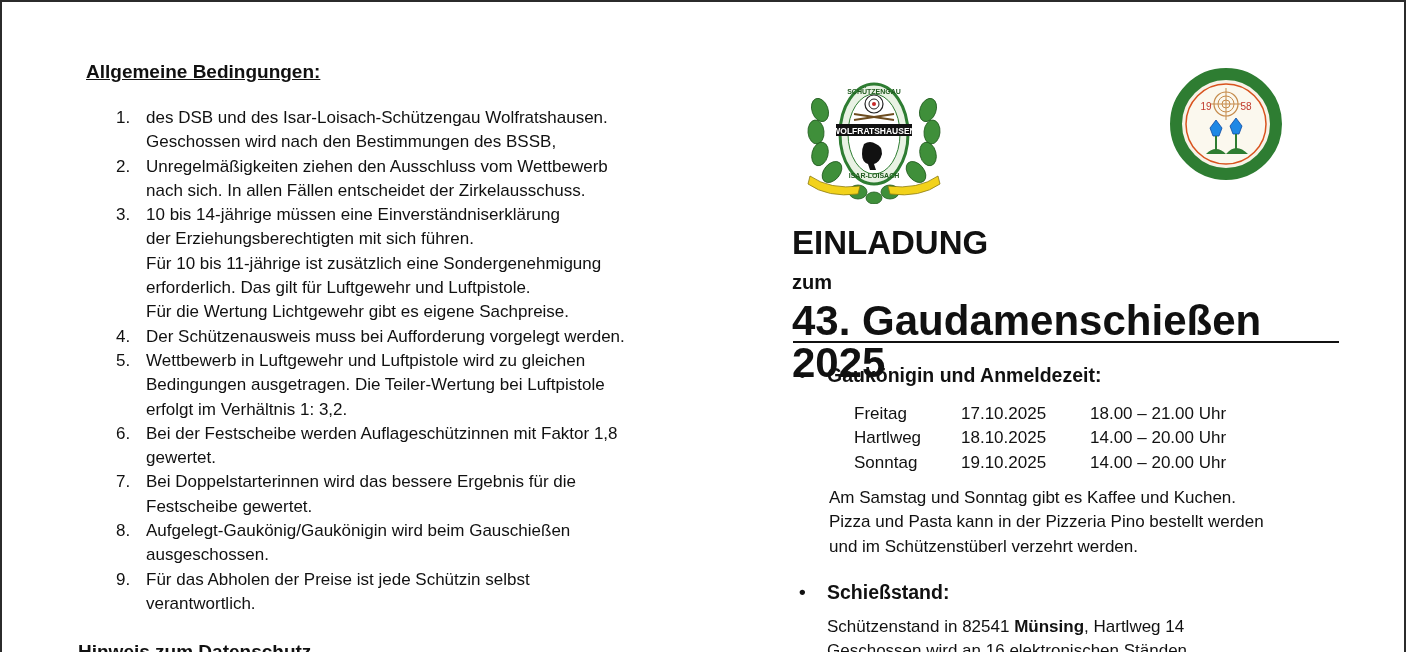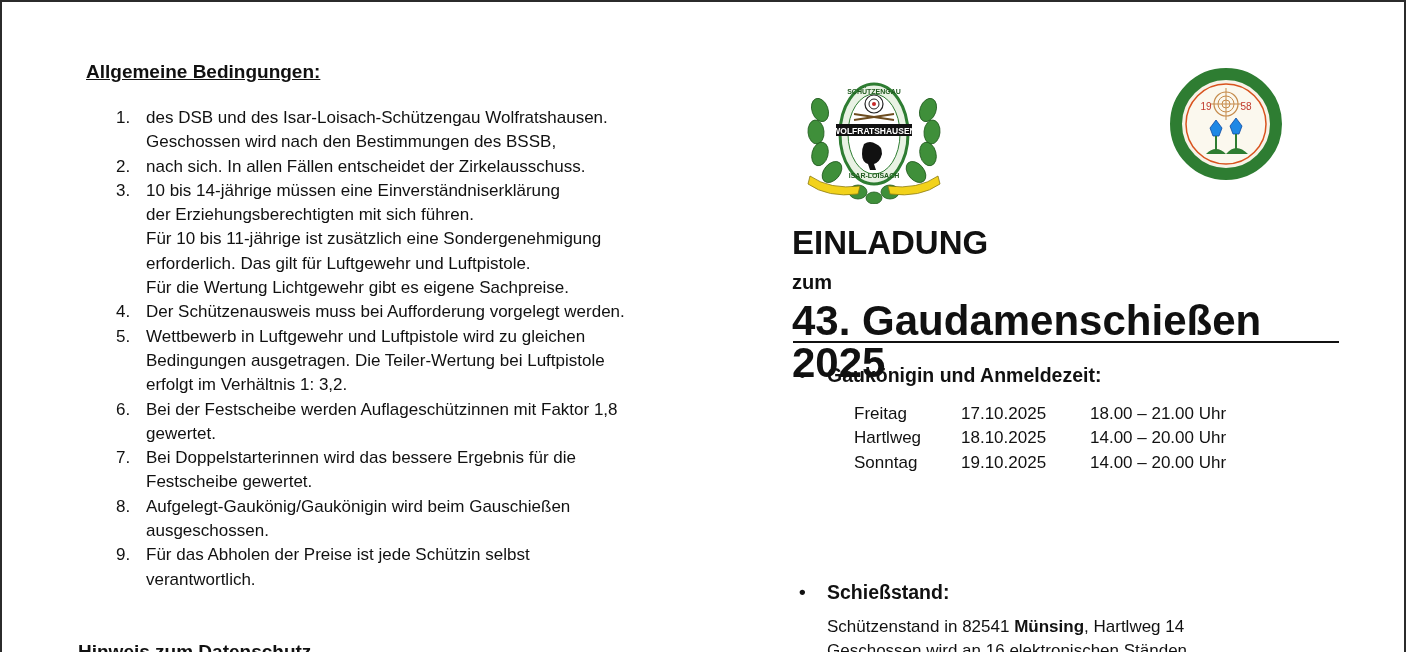--- a/index.html
+++ b/index.html
@@ -56,20 +56,21 @@
   <div class="col-left">
     <h2 class="heading">Allgemeine Bedingungen:</h2>
     <ol class="rules">
       <li>
         <span class="num">1.</span>
         <span class="line">des DSB und des Isar-Loisach-Schützengau Wolfratshausen.</span>
         <span class="line">Geschossen wird nach den Bestimmungen des BSSB,</span>
       </li>
       <li>
         <span class="num">2.</span>
+        <span class="line">Unregelmäßigkeiten ziehen den Ausschluss vom Wettbewerb</span>
         <span class="line">nach sich. In allen Fällen entscheidet der Zirkelausschuss.</span>
       </li>
       <li>
         <span class="num">3.</span>
         <span class="line"><span>10 bis 14-jährige </span><span class="u">müssen</span><span> eine Einverständniserklärung</span></span>
         <span class="line">der Erziehungsberechtigten mit sich führen.</span>
         <span class="line"><span>Für 10 bis 11-jährige ist </span><span class="u">zusätzlich </span><span>eine Sondergenehmigung</span></span>
         <span class="line">erforderlich. Das gilt für Luftgewehr und Luftpistole.</span>
         <span class="line">Für die Wertung Lichtgewehr gibt es eigene Sachpreise.</span>
       </li>
@@ -190,20 +191,25 @@
           <td class="dt">18.10.2025</td>
           <td>14.00 – 20.00 Uhr</td>
         </tr>
         <tr>
           <td class="d">Sonntag</td>
           <td class="dt">19.10.2025</td>
           <td>14.00 – 20.00 Uhr</td>
         </tr>
       </tbody>
         </table>
+      <div class="para">
+        <span class="line">Am Samstag und Sonntag gibt es Kaffee und Kuchen.</span>
+        <span class="line">Pizza und Pasta kann in der Pizzeria Pino bestellt werden</span>
+        <span class="line">und im Schützenstüberl verzehrt werden.</span>
+      </div>
     </div>
 
     <div class="section" style="top:577px;">
       <div class="sec-head">
         <span class="bullet">•</span>
         <span>Schießstand:</span>
       </div>
       <div class="para2">
         <span class="line"><span>Schützenstand in 82541 </span><b>Münsing</b><span>, Hartlweg 14</span></span>
         <span class="line">Geschossen wird an 16 elektronischen Ständen</span>

